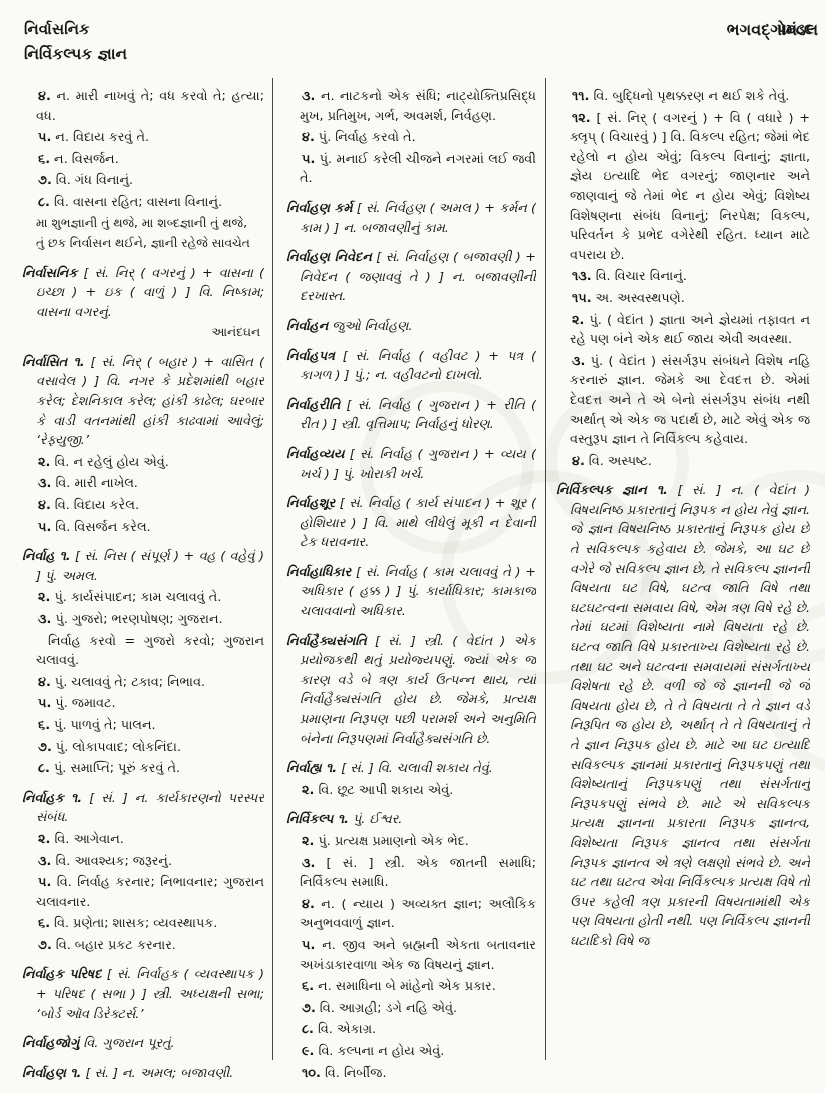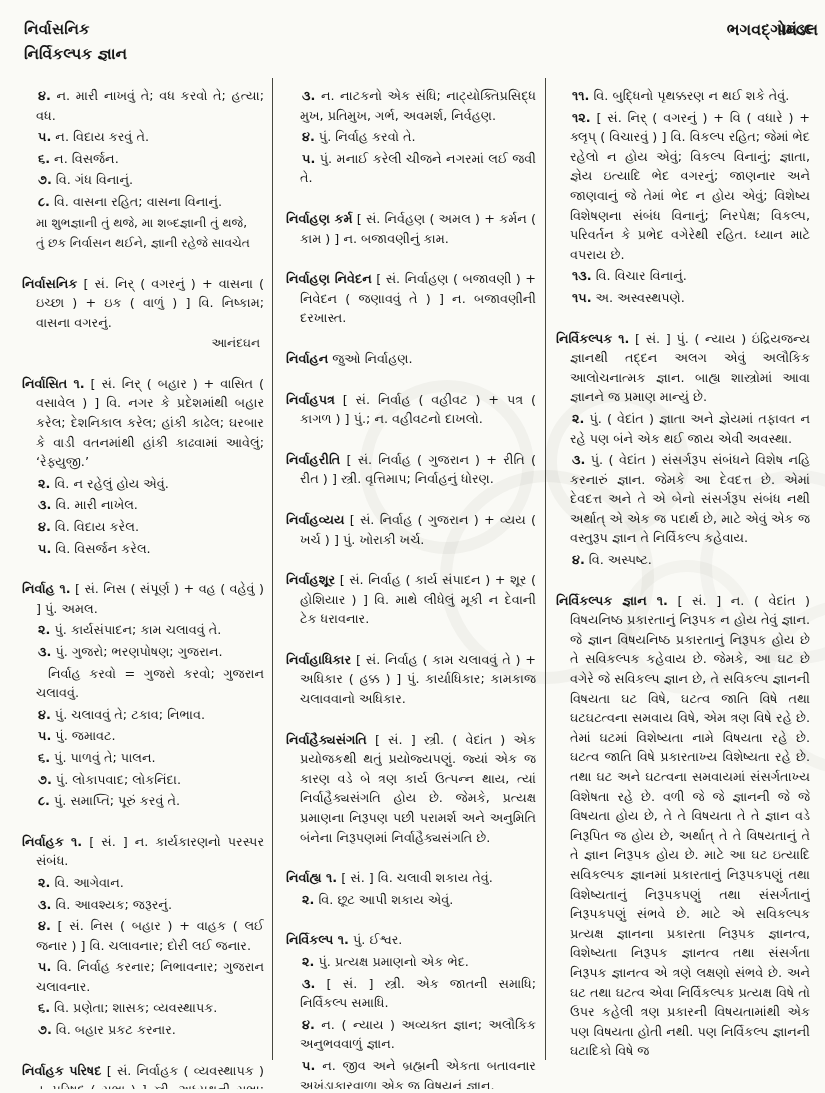--- a/index.html
+++ b/index.html
@@ -28,21 +28,21 @@
   .rule.r1 { left:272px; }
   .rule.r2 { left:545px; }
 
   .col { position:absolute; top:84px; height:1005px; overflow:hidden;
          font-size:12.8px; line-height:19.6px; text-align:justify; }
   .col.c1 { left:22px;  width:242px; }
   .col.c2 { left:286px; width:250px; }
   .col.c3 { left:556px; width:254px; }
 
   .blk   { margin:2px 0; padding-left:14px; }
-  .entry { text-indent:-14px; margin:21px 0 2px; }
+  .entry { text-indent:-14px; margin:10px 0 2px;font-style:italic; }
   .sense { text-indent:2px; }
   .sub   { text-indent:12px; }
   .quote { text-indent:0; font-size:12.2px; line-height:18.5px; }
   .attr  { text-align:right; font-size:12.2px; line-height:18.5px; padding-right:4px; }
   .hw { font-weight:bold; }
   .sn { font-weight:bold; }
 </style>
 </head>
 <body>
 
@@ -83,21 +83,20 @@
       <div class="blk sense"><b class="sn">૩.</b> પું. ગુજરો; ભરણપોષણ; ગુજરાન.</div>
       <div class="blk sub">નિર્વાહ કરવો = ગુજરો કરવો; ગુજરાન ચલાવવું.</div>
       <div class="blk sense"><b class="sn">૪.</b> પું. ચલાવવું તે; ટકાવ; નિભાવ.</div>
       <div class="blk sense"><b class="sn">૫.</b> પું. જમાવટ.</div>
       <div class="blk sense"><b class="sn">૬.</b> પું. પાળવું તે; પાલન.</div>
       <div class="blk sense"><b class="sn">૭.</b> પું. લોકાપવાદ; લોકનિંદા.</div>
       <div class="blk sense"><b class="sn">૮.</b> પું. સમાપ્તિ; પૂરું કરવું તે.</div>
       <div class="blk entry"><b class="hw">નિર્વાહક ૧.</b> [ સં. ] ન. કાર્યકારણનો પરસ્પર સંબંધ.</div>
       <div class="blk sense"><b class="sn">૨.</b> વિ. આગેવાન.</div>
       <div class="blk sense"><b class="sn">૩.</b> વિ. આવશ્યક; જરૂરનું.</div>
-      <div class="blk sense"><b class="sn">૪.</b> [ સં. નિસ ( બહાર ) + વાહક ( લઈ જનાર ) ] વિ. ચલાવનાર; દોરી લઈ જનાર.</div>
       <div class="blk sense"><b class="sn">૫.</b> વિ. નિર્વાહ કરનાર; નિભાવનાર; ગુજરાન ચલાવનાર.</div>
       <div class="blk sense"><b class="sn">૬.</b> વિ. પ્રણેતા; શાસક; વ્યવસ્થાપક.</div>
       <div class="blk sense"><b class="sn">૭.</b> વિ. બહાર પ્રકટ કરનાર.</div>
       <div class="blk entry"><b class="hw">નિર્વાહક પરિષદ</b> [ સં. નિર્વાહક ( વ્યવસ્થાપક ) + પરિષદ ( સભા ) ] સ્ત્રી. અધ્યક્ષની સભા; ‘બોર્ડ ઑવ ડિરેક્ટર્સ.’</div>
       <div class="blk entry"><b class="hw">નિર્વાહજોગું</b> વિ. ગુજરાન પૂરતું.</div>
       <div class="blk entry"><b class="hw">નિર્વાહણ ૧.</b> [ સં. ] ન. અમલ; બજાવણી.</div>
     </div>
   <div class="col c2">
       <div class="blk sense"><b class="sn">૩.</b> ન. નાટકનો એક સંધિ; નાટ્યોક્તિપ્રસિદ્ધ મુખ, પ્રતિમુખ, ગર્ભ, અવમર્શ, નિર્વહણ.</div>
       <div class="blk sense"><b class="sn">૪.</b> પું. નિર્વાહ કરવો તે.</div>
@@ -122,20 +121,19 @@
       <div class="blk sense"><b class="sn">૭.</b> વિ. આગ્રહી; ડગે નહિ એવું.</div>
       <div class="blk sense"><b class="sn">૮.</b> વિ. એકાગ્ર.</div>
       <div class="blk sense"><b class="sn">૯.</b> વિ. કલ્પના ન હોય એવું.</div>
       <div class="blk sense"><b class="sn">૧૦.</b> વિ. નિર્બીજ.</div>
     </div>
   <div class="col c3">
       <div class="blk sense"><b class="sn">૧૧.</b> વિ. બુદ્ધિનો પૃથક્કરણ ન થઈ શકે તેવું.</div>
       <div class="blk sense"><b class="sn">૧૨.</b> [ સં. નિર્ ( વગરનું ) + વિ ( વધારે ) + ક્લૃપ્ ( વિચારવું ) ] વિ. વિકલ્પ રહિત; જેમાં ભેદ રહેલો ન હોય એવું; વિકલ્પ વિનાનું; જ્ઞાતા, જ્ઞેય ઇત્યાદિ ભેદ વગરનું; જાણનાર અને જાણવાનું જે તેમાં ભેદ ન હોય એવું; વિશેષ્ય વિશેષણના સંબંધ વિનાનું; નિરપેક્ષ; વિકલ્પ, પરિવર્તન કે પ્રભેદ વગેરેથી રહિત. ધ્યાન માટે વપરાય છે.</div>
       <div class="blk sense"><b class="sn">૧૩.</b> વિ. વિચાર વિનાનું.</div>
       <div class="blk sense"><b class="sn">૧૫.</b> અ. અસ્વસ્થપણે.</div>
-      <div class="blk entry"><b class="hw">નિર્વિકલ્પક ૧.</b> [ સં. ] પું. ( ન્યાય ) ઇંદ્રિયજન્ય જ્ઞાનથી તદ્દન અલગ એવું અલૌકિક આલોચનાત્મક જ્ઞાન. બાહ્ય શાસ્ત્રોમાં આવા જ્ઞાનને જ પ્રમાણ માન્યું છે.</div>
       <div class="blk sense"><b class="sn">૨.</b> પું. ( વેદાંત ) જ્ઞાતા અને જ્ઞેયમાં તફાવત ન રહે પણ બંને એક થઈ જાય એવી અવસ્થા.</div>
       <div class="blk sense"><b class="sn">૩.</b> પું. ( વેદાંત ) સંસર્ગરૂપ સંબંધને વિશેષ નહિ કરનારું જ્ઞાન. જેમકે આ દેવદત્ત છે. એમાં દેવદત્ત અને તે એ બેનો સંસર્ગરૂપ સંબંધ નથી અર્થાત્ એ એક જ પદાર્થ છે, માટે એવું એક જ વસ્તુરૂપ જ્ઞાન તે નિર્વિકલ્પ કહેવાય.</div>
       <div class="blk sense"><b class="sn">૪.</b> વિ. અસ્પષ્ટ.</div>
       <div class="blk entry"><b class="hw">નિર્વિકલ્પક જ્ઞાન ૧.</b> [ સં. ] ન. ( વેદાંત ) વિષયનિષ્ઠ પ્રકારતાનું નિરૂપક ન હોય તેવું જ્ઞાન. જે જ્ઞાન વિષયનિષ્ઠ પ્રકારતાનું નિરૂપક હોય છે તે સવિકલ્પક કહેવાય છે. જેમકે, આ ઘટ છે વગેરે જે સવિકલ્પ જ્ઞાન છે, તે સવિકલ્પ જ્ઞાનની વિષયતા ઘટ વિષે, ઘટત્વ જાતિ વિષે તથા ઘટઘટત્વના સમવાય વિષે, એમ ત્રણ વિષે રહે છે. તેમાં ઘટમાં વિશેષ્યતા નામે વિષયતા રહે છે. ઘટત્વ જાતિ વિષે પ્રકારતાખ્ય વિશેષ્યતા રહે છે. તથા ઘટ અને ઘટત્વના સમવાયમાં સંસર્ગતાખ્ય વિશેષતા રહે છે. વળી જે જે જ્ઞાનની જે જે વિષયતા હોય છે, તે તે વિષયતા તે તે જ્ઞાન વડે નિરૂપિત જ હોય છે, અર્થાત્ તે તે વિષયતાનું તે તે જ્ઞાન નિરૂપક હોય છે. માટે આ ઘટ ઇત્યાદિ સવિકલ્પક જ્ઞાનમાં પ્રકારતાનું નિરૂપકપણું તથા વિશેષ્યતાનું નિરૂપકપણું તથા સંસર્ગતાનું નિરૂપકપણું સંભવે છે. માટે એ સવિકલ્પક પ્રત્યક્ષ જ્ઞાનના પ્રકારતા નિરૂપક જ્ઞાનત્વ, વિશેષ્યતા નિરૂપક જ્ઞાનત્વ તથા સંસર્ગતા નિરૂપક જ્ઞાનત્વ એ ત્રણે લક્ષણો સંભવે છે. અને ઘટ તથા ઘટત્વ એવા નિર્વિકલ્પક પ્રત્યક્ષ વિષે તો ઉપર કહેલી ત્રણ પ્રકારની વિષયતામાંથી એક પણ વિષયતા હોતી નથી. પણ નિર્વિકલ્પ જ્ઞાનની ઘટાદિકો વિષે જ</div>
     </div>
 
 </div>
 
 </body></html>

